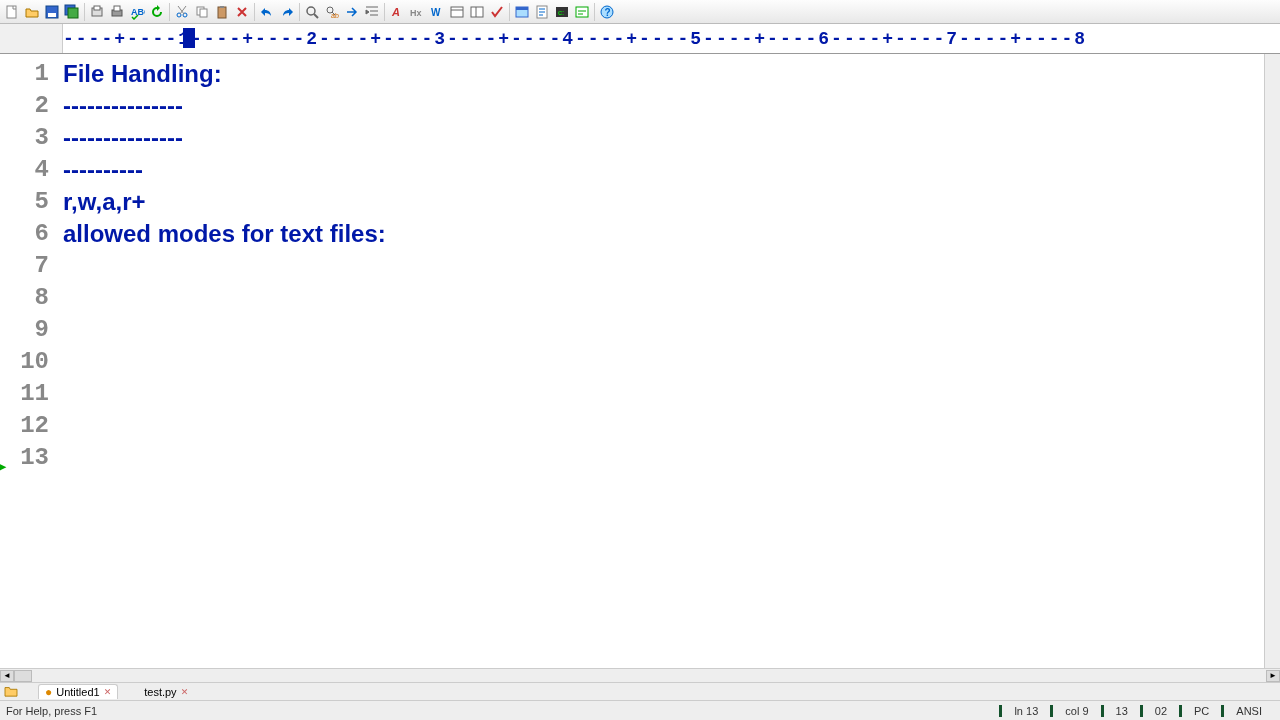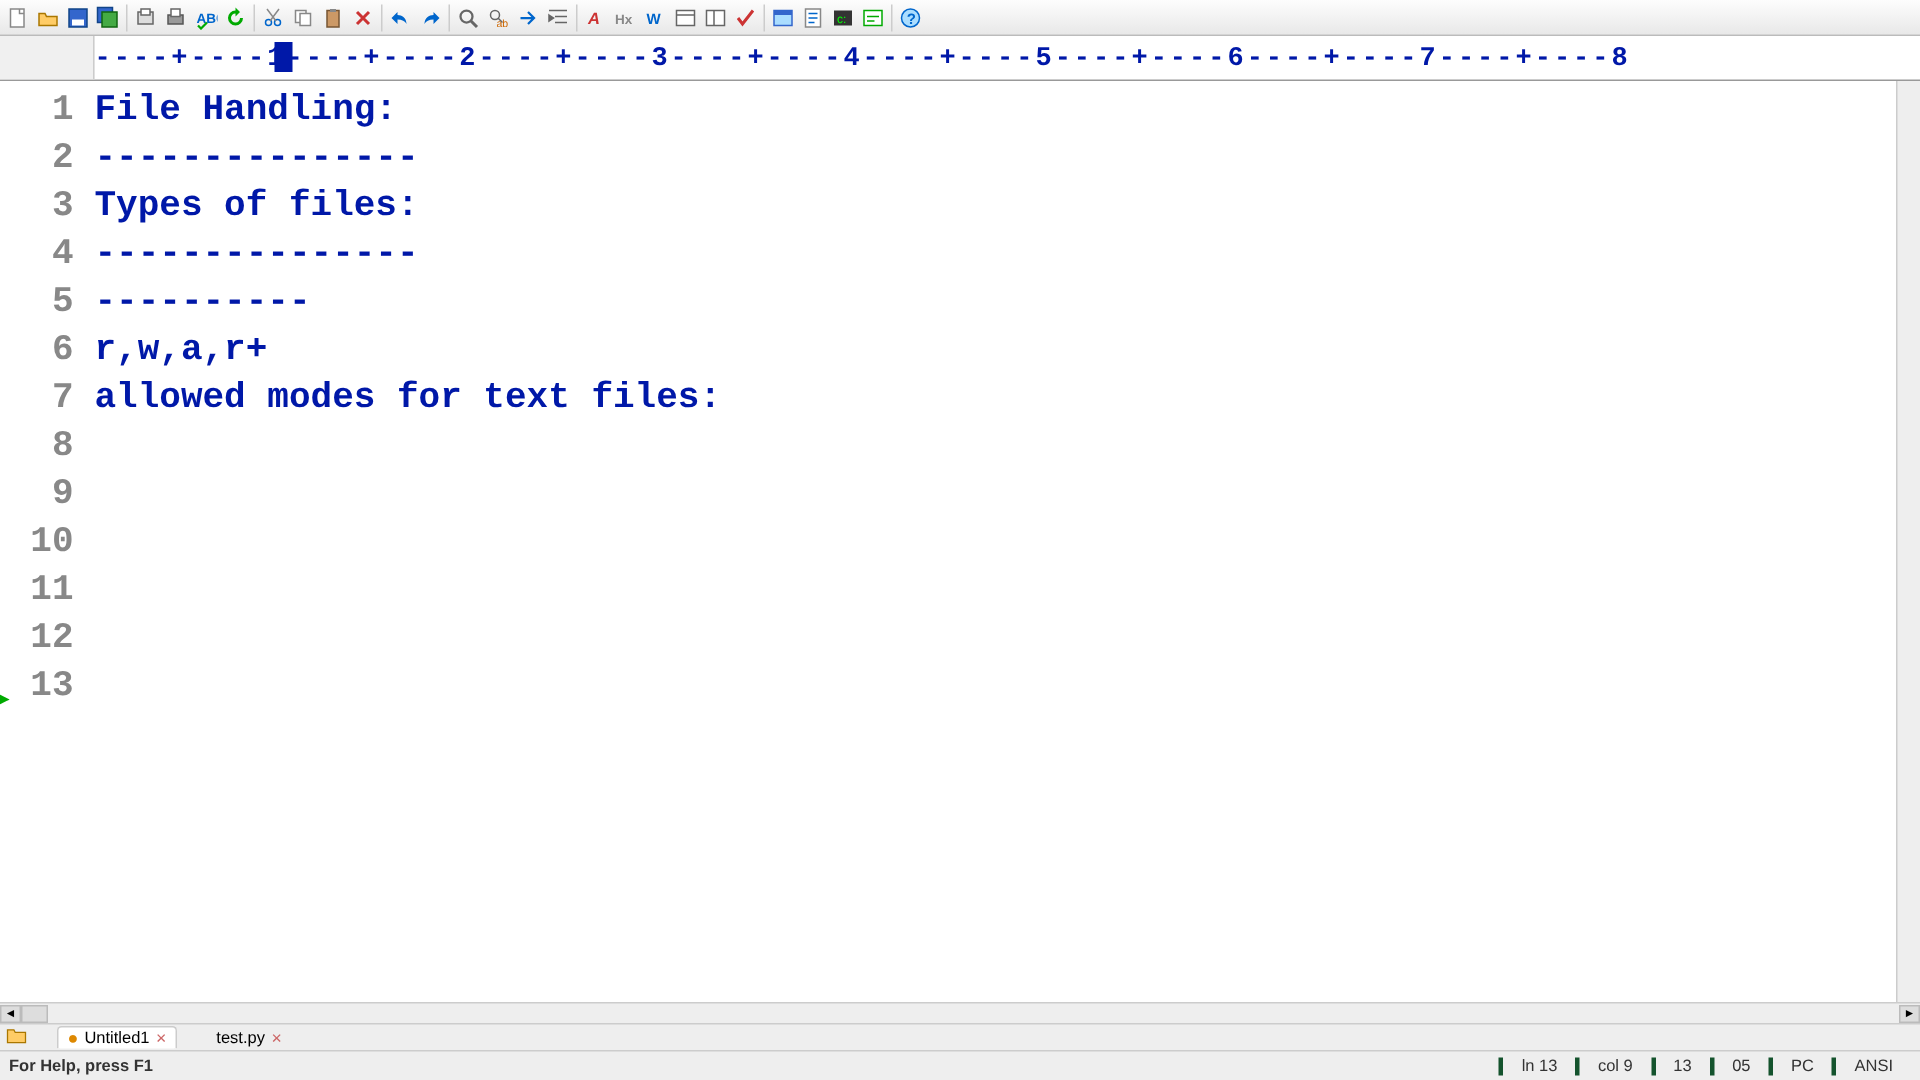--- a/index.html
+++ b/index.html
@@ -90,21 +90,21 @@
     }
     .gutter .ln { display: block; height: 32px; }
     .cur-marker {
       position: absolute;
       left: -2px;
       color: #0a0;
       font-size: 14px;
     }
     .code {
       flex: 1;
-      font-family: Liberation Mono, monospace;
+      font-family: Liberation Sans, sans-serif;
       font-size: 24px;
       font-weight: bold;
       color: #0018a8;
       line-height: 32px;
       padding: 4px 0 0 8px;
       white-space: pre;
     }
     .vscroll {
       width: 16px;
       background: #eee;
@@ -141,21 +141,21 @@
     .statusbar {
       height: 20px;
       background: #eee;
       border-top: 1px solid #ccc;
       display: flex;
       align-items: center;
       font-size: 11px;
       color: #333;
       padding: 0 6px;
     }
-    .status-left { flex: 1; font-weight: bold; }
+    .status-left { flex: 1; }
     .status-cell { padding: 0 12px; border-left: 3px solid #14532d; }
   </style>
 </head>
 <body>
 
 <div class="toolbar" id="toolbar">
     <div class="tb-btn">
       <svg class="icon-svg" viewBox="0 0 16 16">
         <rect x="3" y="2" width="9" height="12" fill="#fff" stroke="#888"></rect>
         <path d="M9 2v3h3" fill="none" stroke="#888"></path>
@@ -347,21 +347,21 @@
       <span class="ln">6</span>
       <span class="ln">7</span>
       <span class="ln">8</span>
       <span class="ln">9</span>
       <span class="ln">10</span>
       <span class="ln">11</span>
       <span class="ln">12</span>
       <span class="cur-marker" style="top: 397px;">▶</span>
       <span class="ln">13</span>
     </div>
-  <div class="code" id="code"><div>File Handling:</div><div>---------------</div><div>Types of files:</div><div>---------------</div><div></div><div></div><div>----------</div><div></div><div>r,w,a,r+</div><div>allowed modes for text files:</div></div>
+  <div class="code" id="code"><div>File Handling:</div><div>---------------</div><div>---------------</div><div></div><div></div><div>----------</div><div></div><div>r,w,a,r+</div><div>allowed modes for text files:</div></div>
   <div class="vscroll"></div>
 </div>
 
 <div class="hscroll">
   <div class="hscroll-btn">◄</div>
   <div class="hscroll-btn" style="width:18px;"></div>
   <div style="flex:1"></div>
   <div class="hscroll-btn">►</div>
 </div>
 
@@ -378,16 +378,16 @@
       <span>test.py</span>
       <span class="tab-close">✕</span>
     </div>
   </div>
 
 <div class="statusbar">
   <div class="status-left">For Help, press F1</div>
   <div class="status-cell">ln 13</div>
   <div class="status-cell">col 9</div>
   <div class="status-cell">13</div>
-  <div class="status-cell">05</div>
+  <div class="status-cell">02</div>
   <div class="status-cell">PC</div>
   <div class="status-cell">ANSI</div>
 </div>
 
 </body></html>

